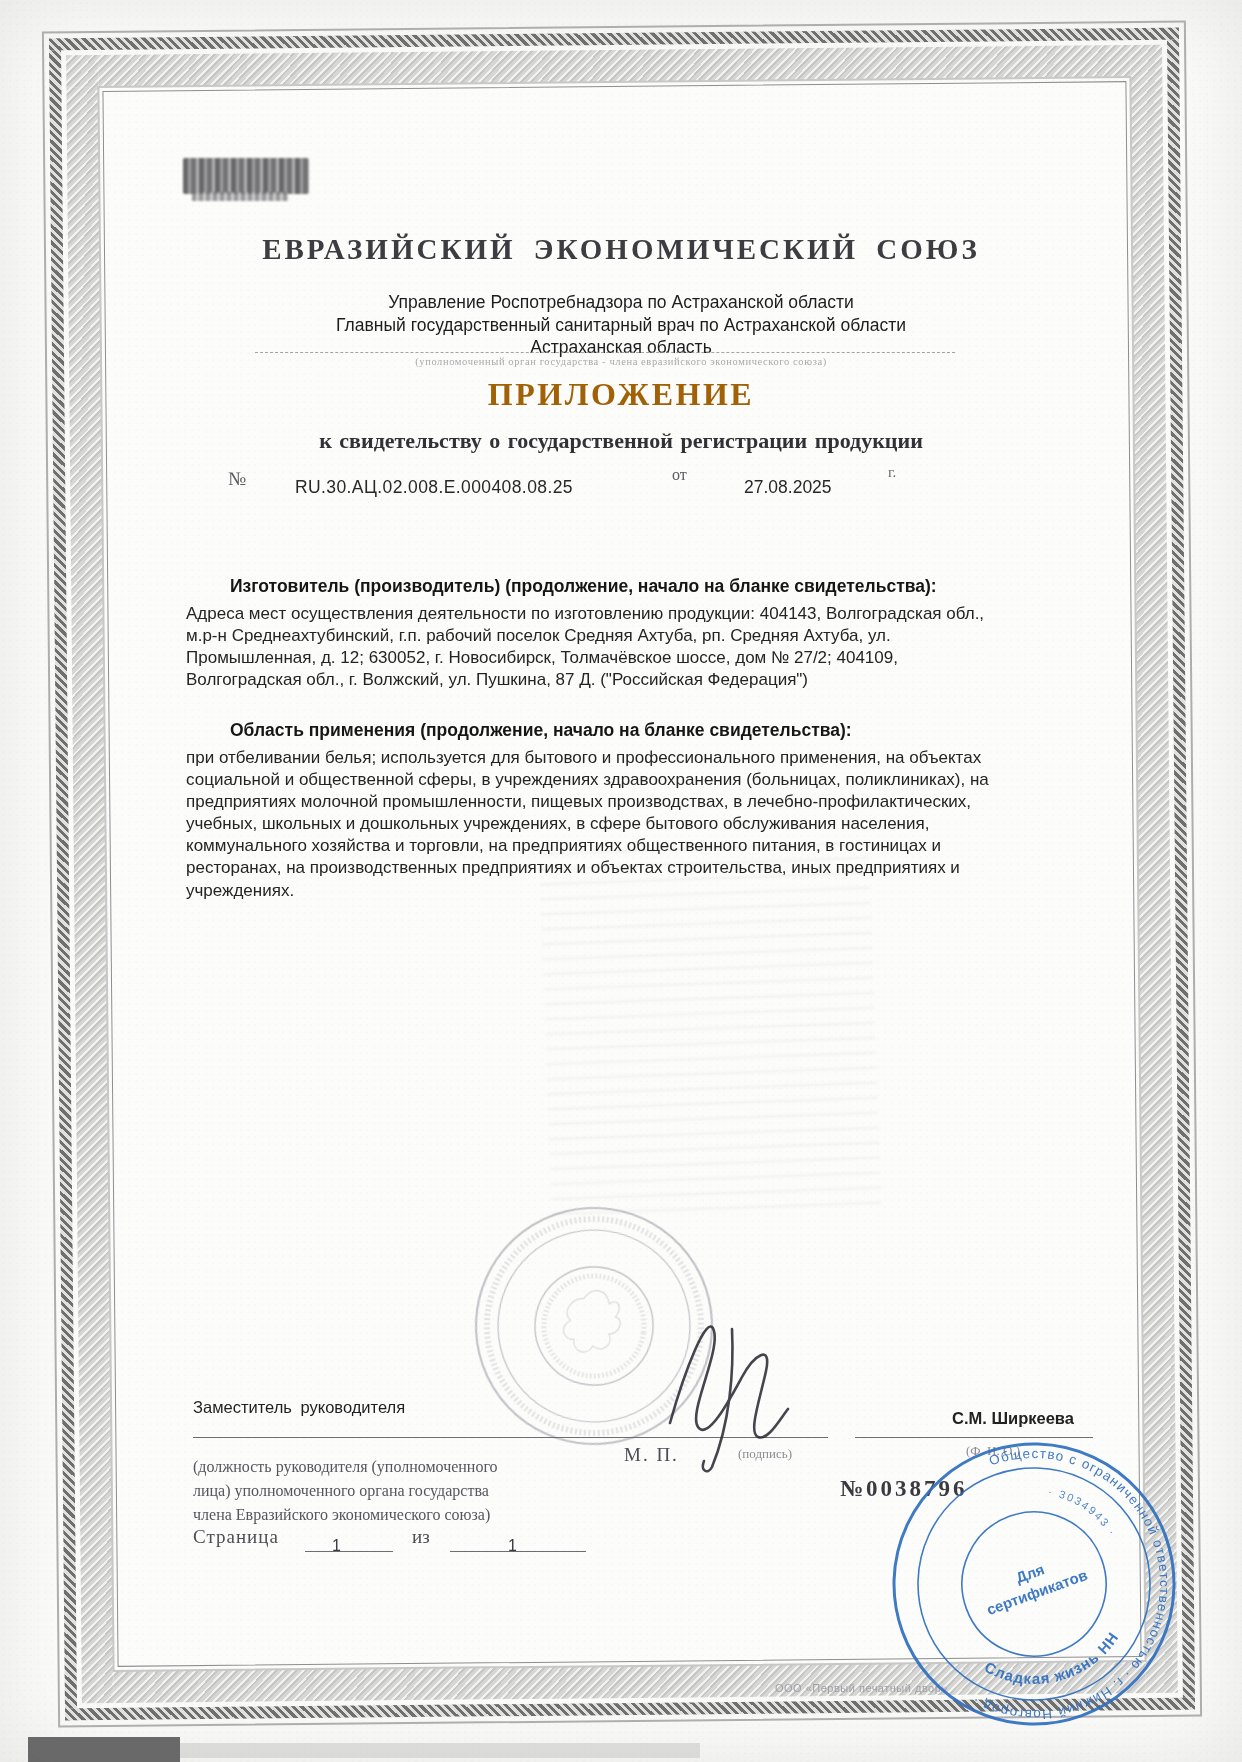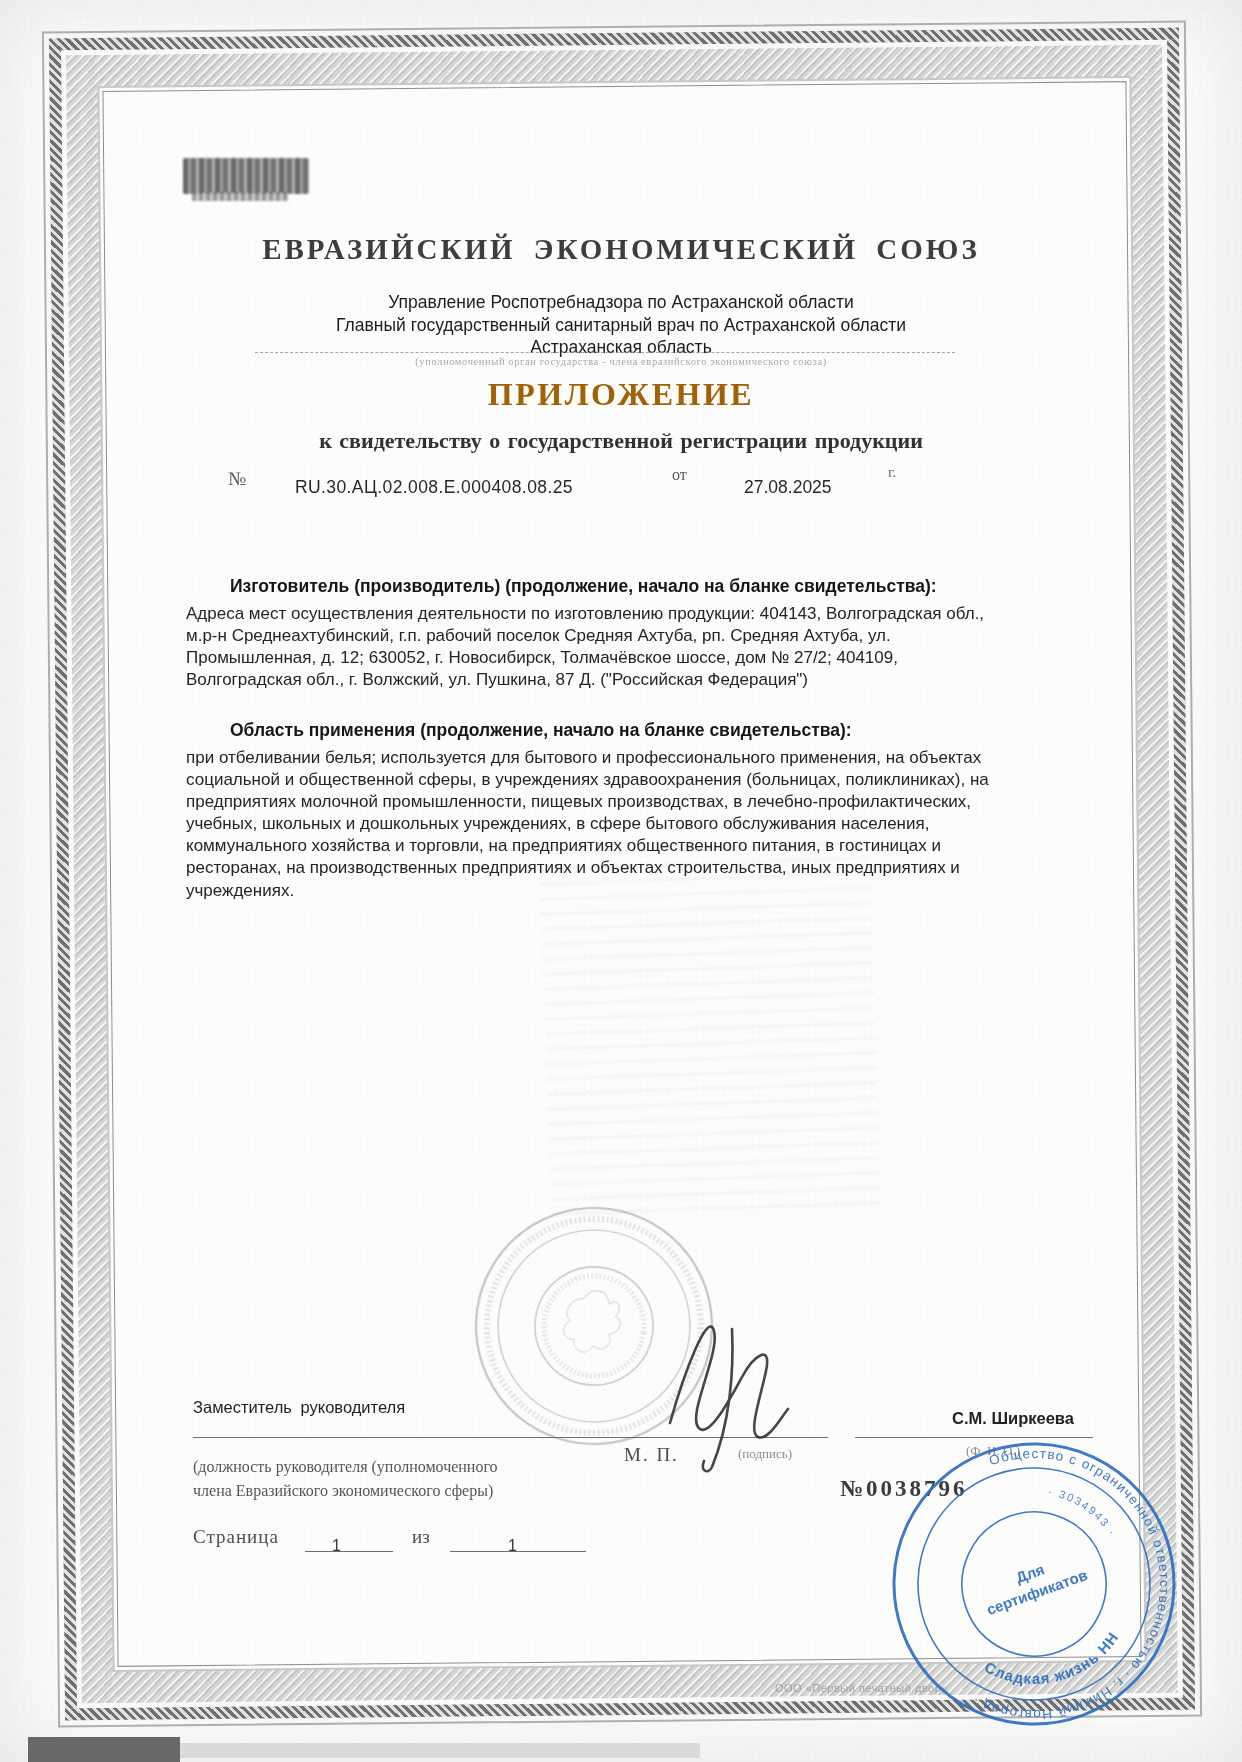--- a/index.html
+++ b/index.html
@@ -157,21 +157,22 @@
 <div class="abs sans sig-title">Заместитель  руководителя</div>
 <div class="abs line sig-line1"></div>
 <div class="abs mp">М. П.</div>
 <div class="abs podpis">(подпись)</div>
 <div class="abs line sig-line2"></div>
 <div class="abs sans fio-name">С.М. Ширкеева</div>
 <div class="abs fio-cap">(Ф. И. О.)</div>
 
 <div class="abs pos-cap">
   <div>(должность руководителя (уполномоченного</div>
-  <div>члена Евразийского экономического сферы)</div>
+  <div>лица) уполномоченного органа государства</div>
+  <div>члена Евразийского экономического союза)</div>
 </div>
 
 <div class="abs page-row-label">Страница</div>
 <div class="abs pg-line1"></div>
 <div class="abs sans pg-cur">1</div>
 <div class="abs iz-label">из</div>
 <div class="abs pg-line2"></div>
 <div class="abs sans pg-tot">1</div>
 
 <div class="abs blank-no">№0038796</div>

